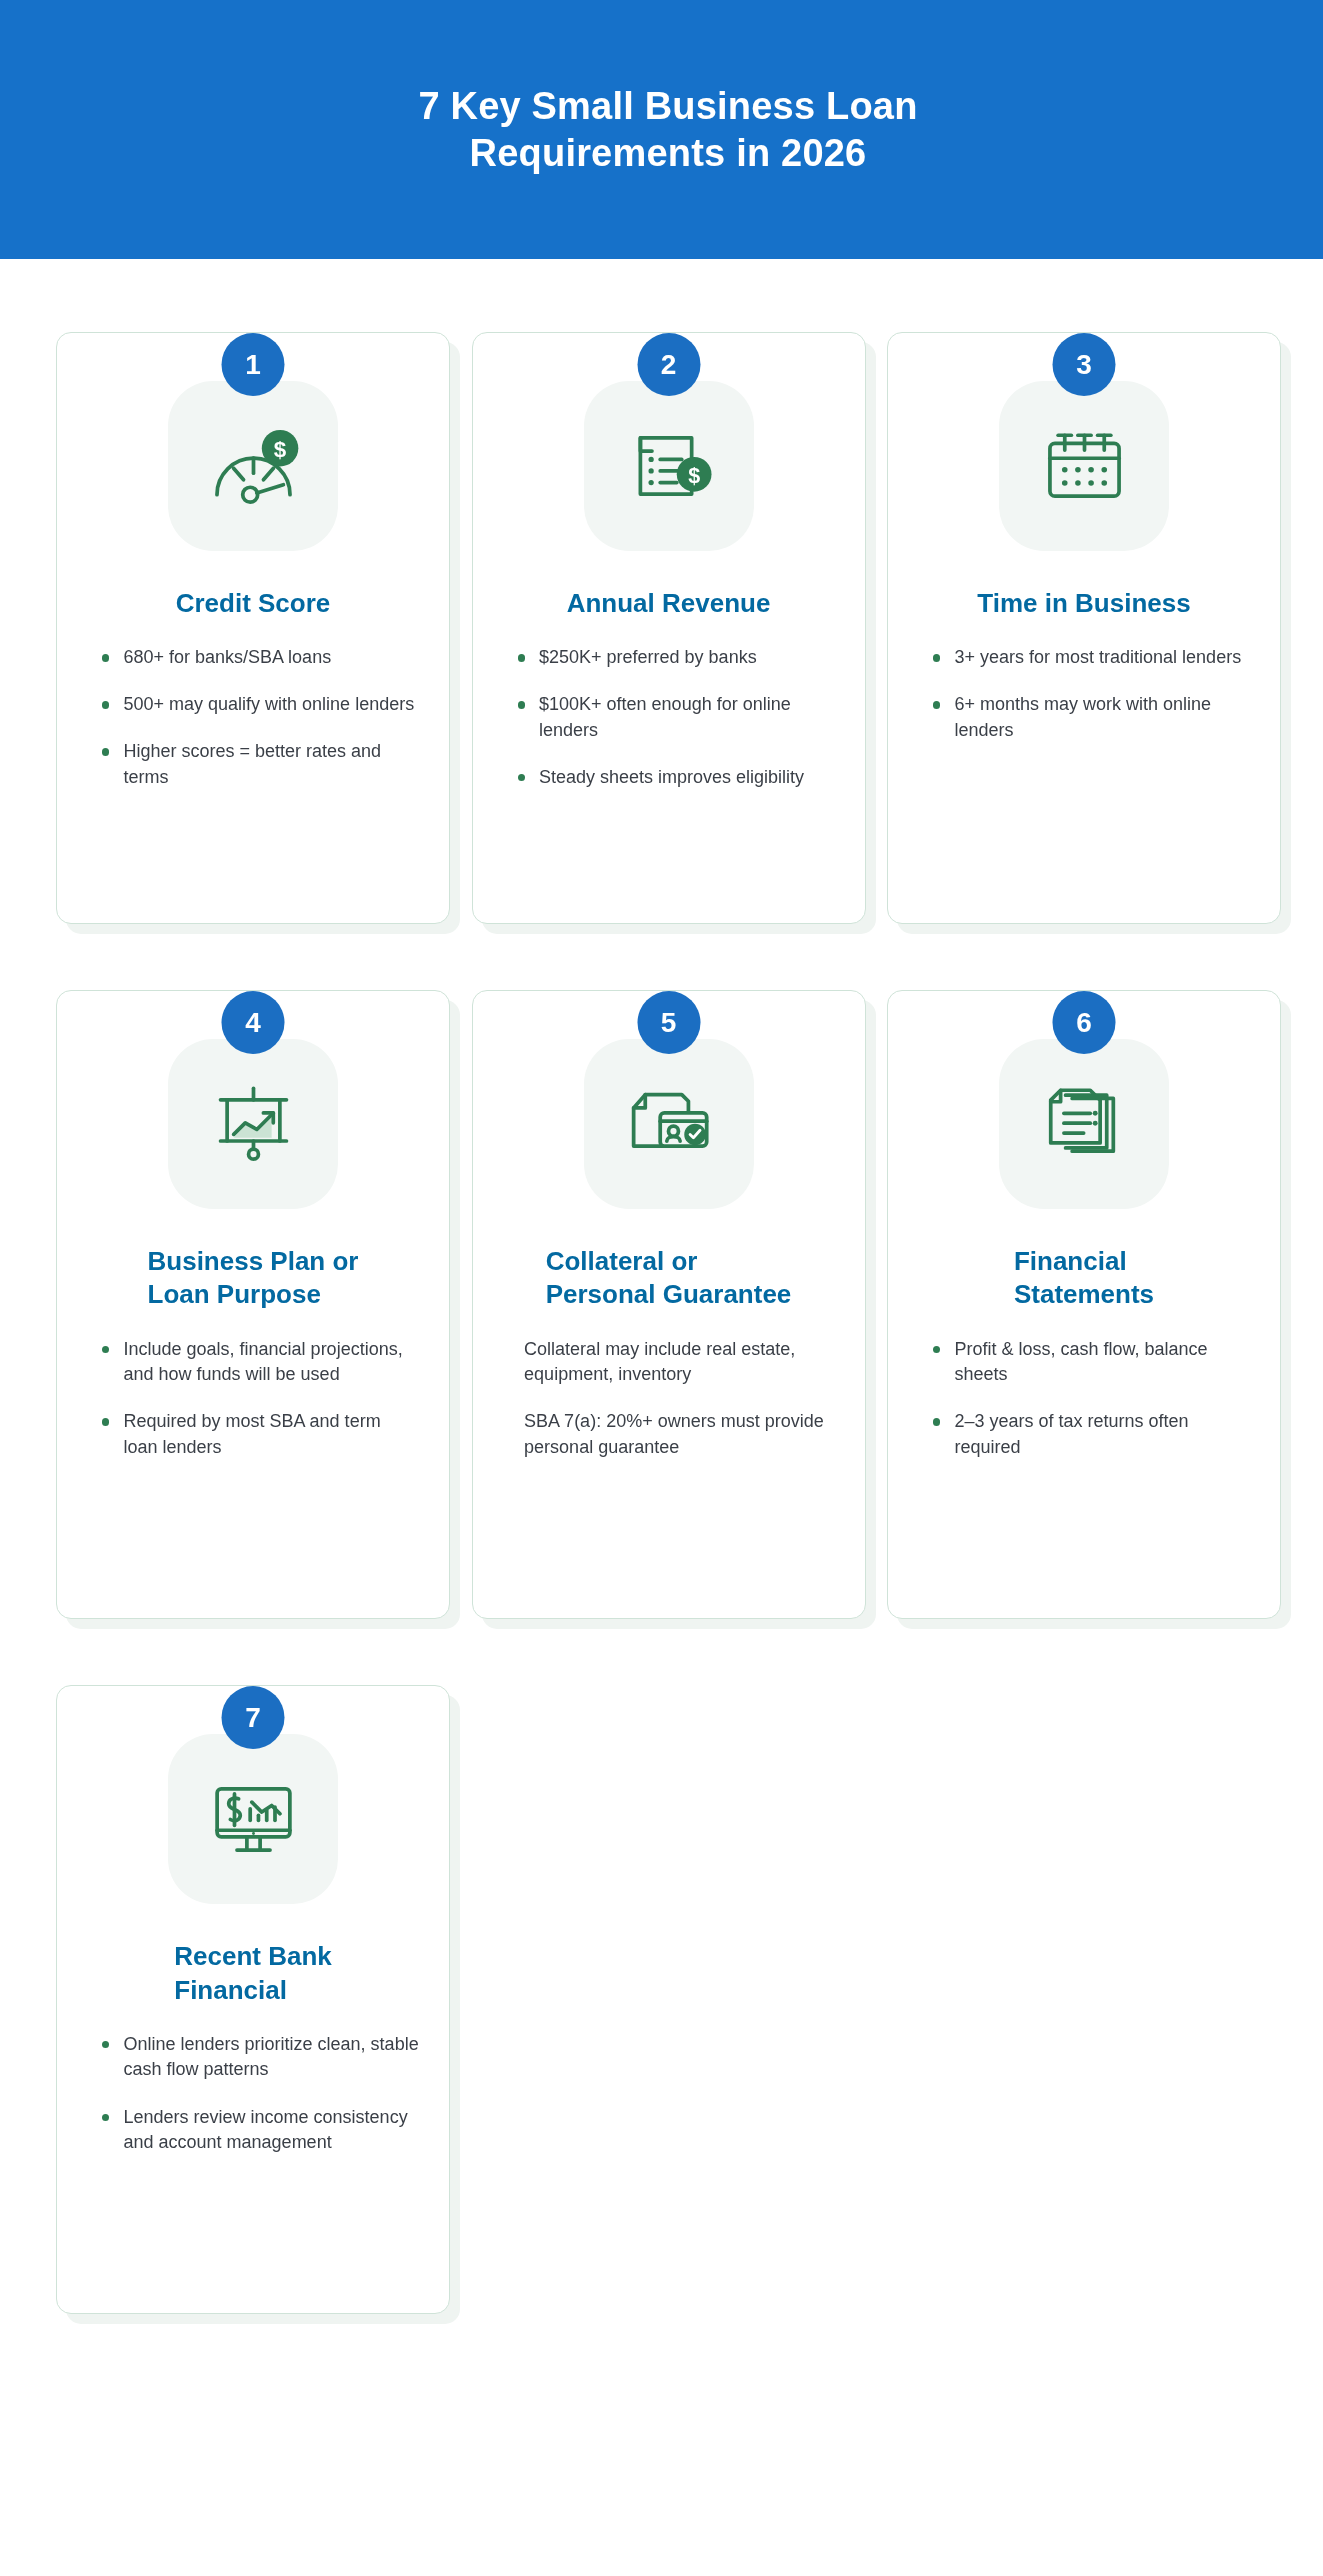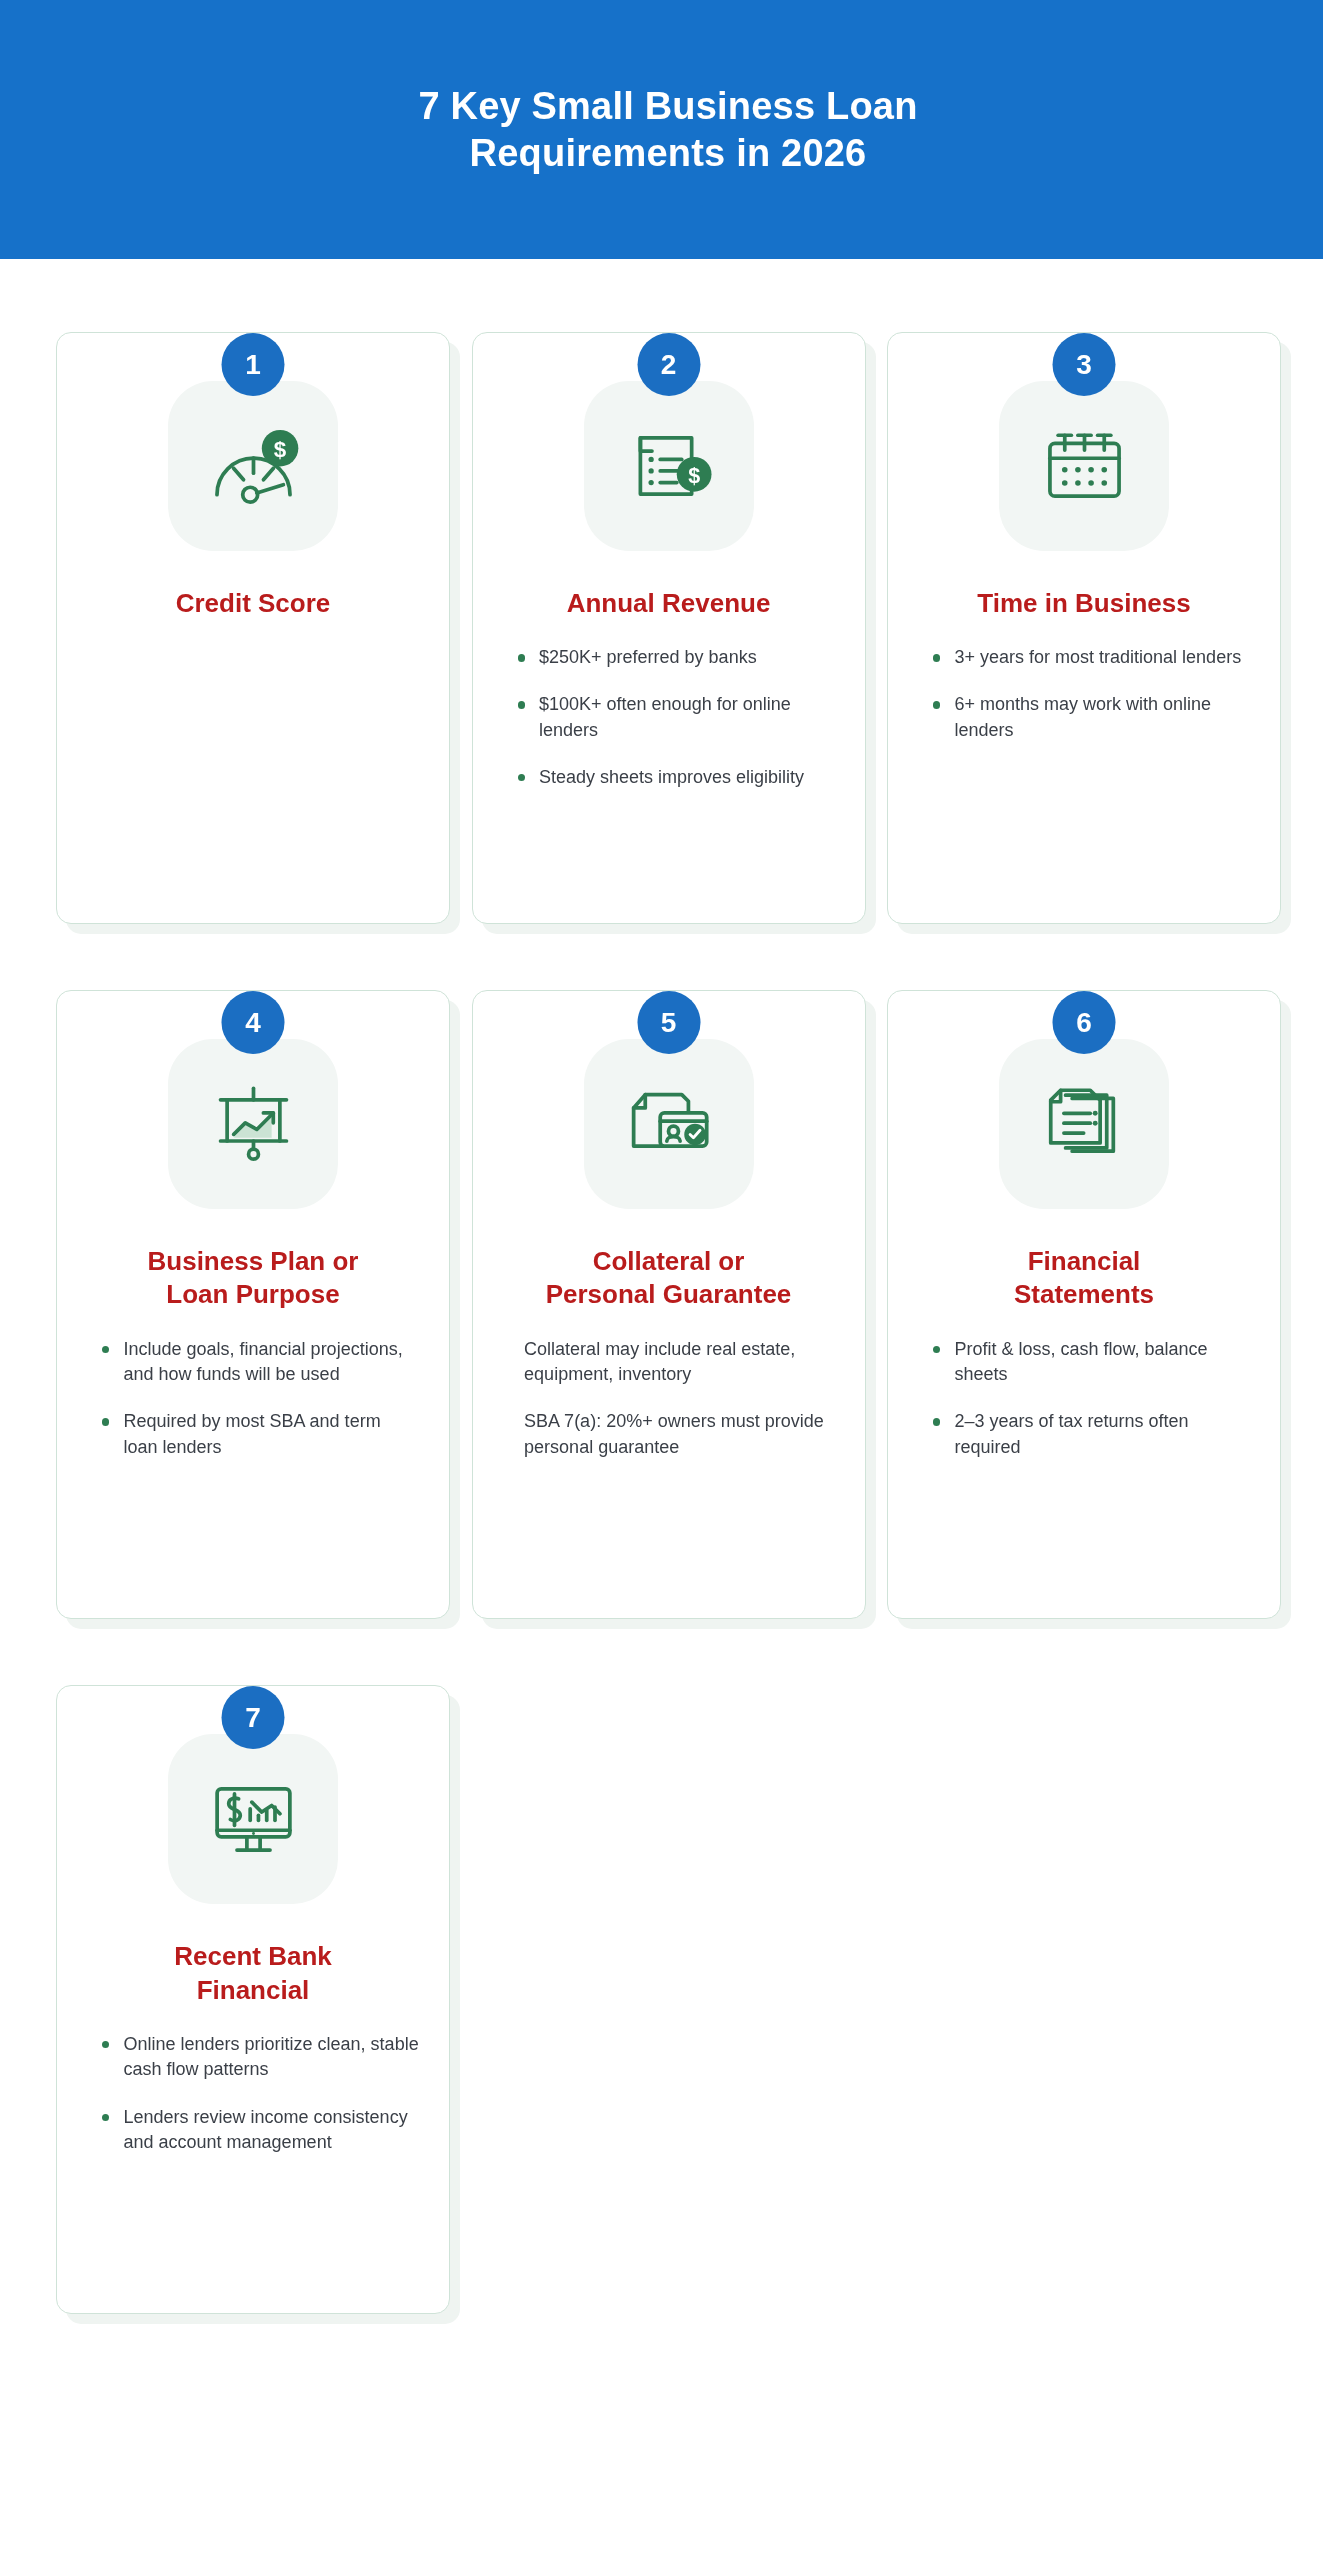--- a/index.html
+++ b/index.html
@@ -97,24 +97,23 @@
     background: #f2f6f4;
     display: flex;
     align-items: center;
     justify-content: center;
     margin-bottom: 36px;
     flex: none;
   }
   .icon-tile svg { display: block; }
 
   .card-title {
-    color: #b91c1c;
+    color: #0369a1;
     font-size: 26px;
     font-weight: bold;
-    text-align: center;
     line-height: 1.28;
     margin-bottom: 25px;
     white-space: pre-line;
   }
 
   .bullets {
     list-style: none;
     width: 100%;
     padding-left: 15px;
   }
@@ -160,20 +159,25 @@
             <path d="M56 40 L56 58"></path>
             <path d="M80 52 L68 66"></path>
             <path d="M92 72 L60 82"></path>
             <circle cx="52" cy="84" r="9"></circle>
           </g>
           <circle cx="88" cy="28" r="22" fill="#2e7d52"></circle>
           <text x="88" y="38" font-family="Liberation Sans, sans-serif" font-size="27" font-weight="bold" fill="#ffffff" text-anchor="middle">$</text>
         </svg>
       </div>
       <div class="card-title">Credit Score</div>
+      <ul class="bullets">
+        <li><span class="dot"></span><span>680+ for banks/SBA loans</span></li>
+        <li><span class="dot"></span><span>500+ may qualify with online lenders</span></li>
+        <li><span class="dot"></span><span>Higher scores = better rates and terms</span></li>
+      </ul>
     </div>
   </div>
 
   <div class="card-slot">
     <div class="card short">
       <div class="badge">2</div>
       <div class="icon-tile">
         <svg width="93" height="86" viewBox="0 0 112 104">
           <g fill="none" stroke="#2e7d52" stroke-width="4.5" stroke-linecap="round" stroke-linejoin="round">
             <path d="M22 18 L62 18 L84 18 L84 86 L22 86 Z"></path>

